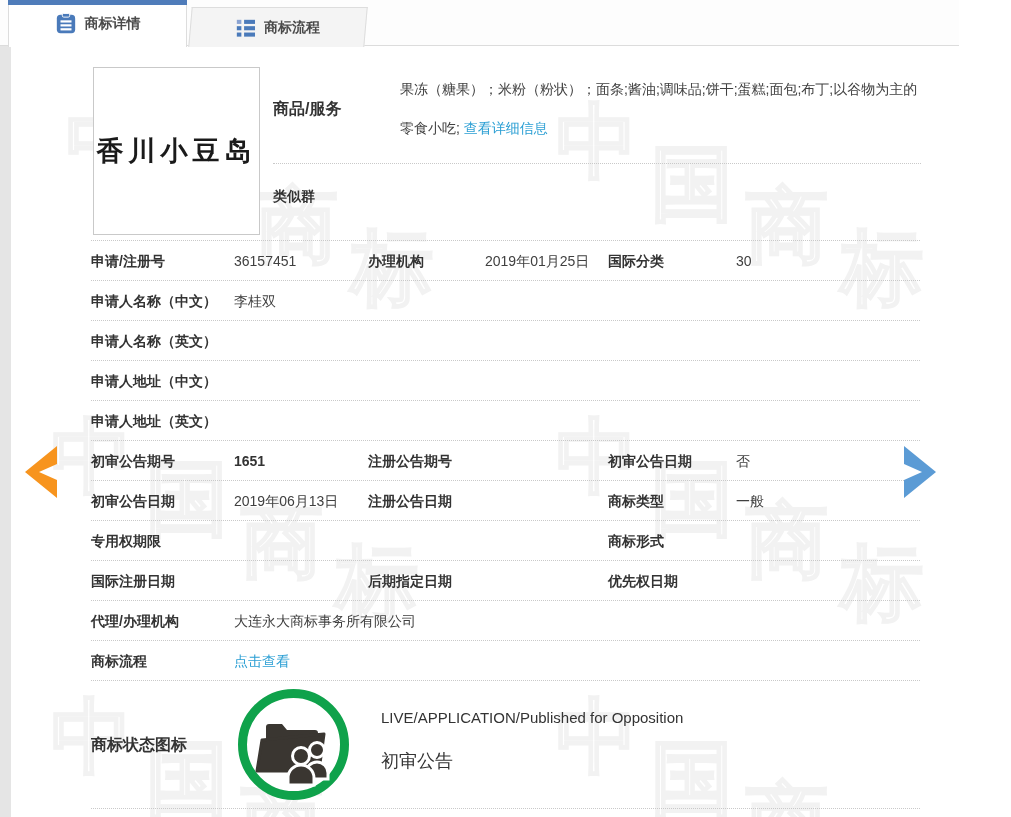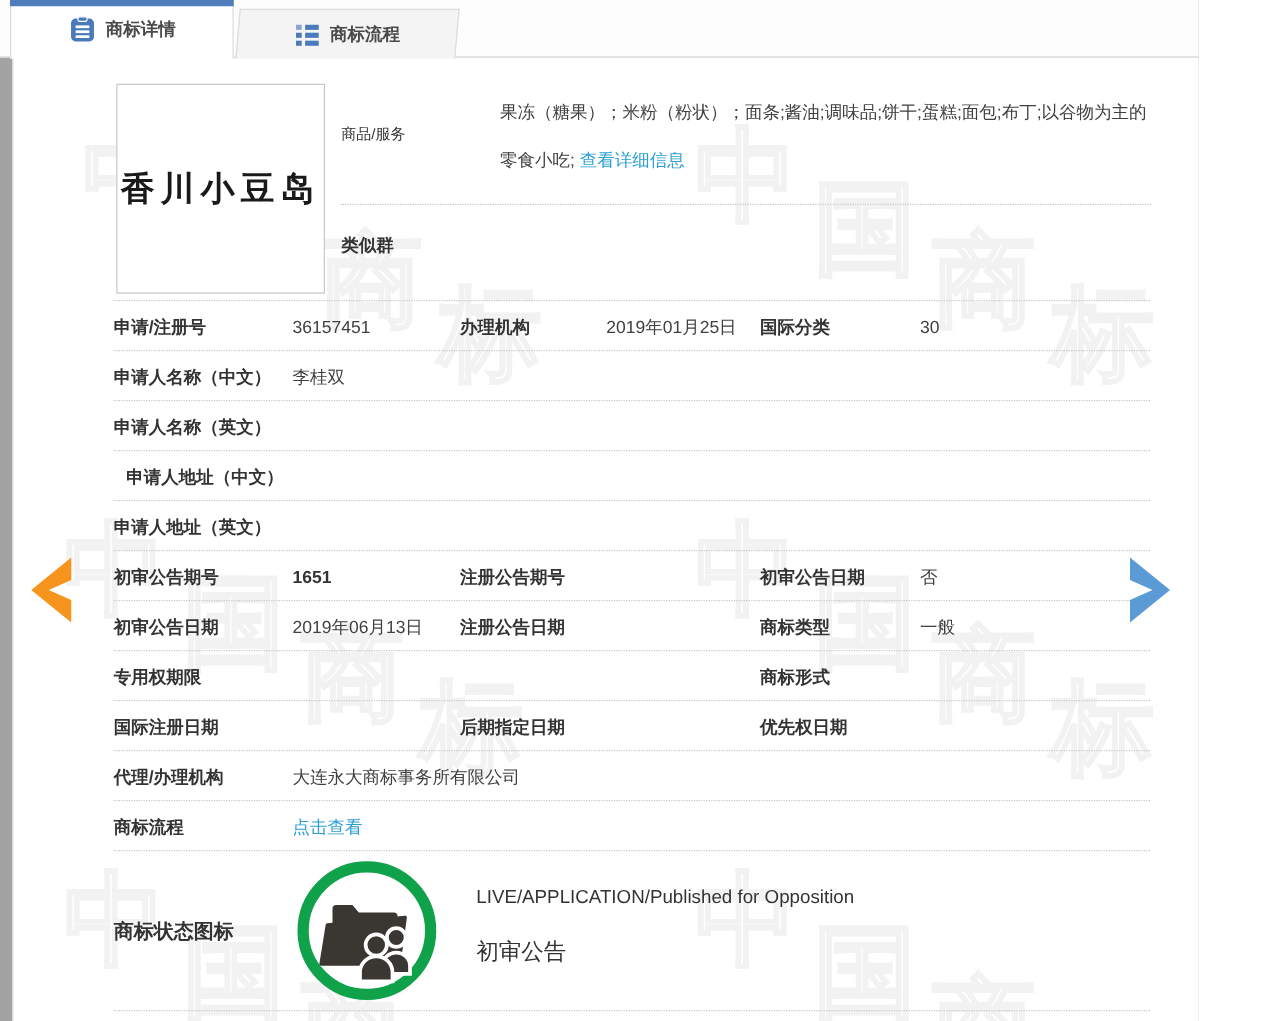--- a/index.html
+++ b/index.html
@@ -1,18 +1,18 @@
 <!DOCTYPE html>
 <html><head>
 <meta charset="utf-8">
 <style>
   * { margin:0; padding:0; box-sizing:border-box; }
   html,body { width:1011px; height:817px; background:#fff; overflow:hidden;
               font-family:"Liberation Sans","DejaVu Sans",sans-serif; }
-  .page { position:relative; width:959px; height:817px; background:#a3a3a3; overflow:hidden; }
+  .page { position:relative; width:959px; height:817px; background:#e5e5e5; overflow:hidden; }
 
   
   .tabbar { position:absolute; left:0; top:0; width:1011px; height:46px; background:#fdfdfd;
             border-bottom:1px solid #dcdcdc; z-index:5; }
   .tab { position:absolute; display:flex; align-items:center; justify-content:center; gap:8px;
          font-size:14px; font-weight:bold; color:#4a4a4a; cursor:pointer; }
   .tab-active { left:8px; top:0; width:179px; height:47px; background:#fff;
                 border-left:1px solid #ddd; border-right:1px solid #ddd; z-index:6; }
   .tab-active::before { content:""; position:absolute; left:-1px; top:0; right:-1px; height:5px; background:#4f7cba; }
   .tab-inactive { left:190px; top:7px; width:176px; height:40px; background:#f4f4f4;
@@ -27,21 +27,21 @@
   .wm { position:absolute; inset:0; pointer-events:none; z-index:0; }
   .wm span { position:absolute; font-size:82px; font-weight:bold; color:transparent;
              -webkit-text-stroke:2px #f2f2f2; line-height:1; }
 
   
   .topsec { position:absolute; left:0; top:0; width:991px; height:195px; z-index:2; }
   .tm-image { position:absolute; left:82px; top:21px; width:167px; height:168px;
               border:1px solid #c9c9c9; background:#fff; display:flex; align-items:center; justify-content:center; }
   .tm-image span { font-family:"DejaVu Serif","Liberation Serif",serif; font-size:27px; font-weight:bold;
                    letter-spacing:5px; color:#1a1a1a; white-space:nowrap; }
-  .goods-label { position:absolute; left:262px; top:53px; font-size:12px; font-weight:normal; color:#333; }
+  .goods-label { position:absolute; left:262px; top:53px; font-size:16px; font-weight:bold; color:#333; }
   .goods-value { position:absolute; left:389px; top:24px; width:530px; font-size:14px; color:#404040;
                  line-height:39px; word-break:break-all; }
   .sep-goods { position:absolute; left:262px; top:117px; width:648px; border-top:1px dotted #c9c9c9; }
   .simgroup-label { position:absolute; left:262px; top:142px; font-size:14px; font-weight:bold; color:#333; }
   .simgroup-value { position:absolute; left:397px; top:142px; font-size:14px; color:#404040; }
   .sep-top { position:absolute; left:80px; top:194px; width:829px; border-top:1px dotted #c9c9c9; }
 
   
   .rows { position:absolute; left:80px; top:195px; width:829px; z-index:2; }
   .trow { position:relative; height:40px; line-height:40px; border-bottom:1px dotted #c9c9c9; }
@@ -143,21 +143,21 @@
         </div>
         <div class="trow">
           <span class="tlabel" style="left: 0px;">申请人名称（中文）</span>
           <span class="tvalue" style="left: 143px;">李桂双</span>
         </div>
         <div class="trow">
           <span class="tlabel" style="left: 0px;">申请人名称（英文）</span>
           <span class="tvalue" style="left: 143px;"></span>
         </div>
         <div class="trow">
-          <span class="tlabel" style="left: 10px; text-align: right;">申请人地址（中文）</span>
+          <span class="tlabel" style="left: 0px; text-align: right;">申请人地址（中文）</span>
         </div>
         <div class="trow">
           <span class="tlabel" style="left: 0px;">申请人地址（英文）</span>
           <span class="tvalue" style="left: 143px;"></span>
         </div>
         <div class="trow">
           <span class="tlabel" style="left: 0px;">初审公告期号</span>
           <span class="tvalue b" style="left: 143px;">1651</span>
           <span class="tlabel" style="left: 277px;">注册公告期号</span>
           <span class="tvalue" style="left: 394px;"></span>

